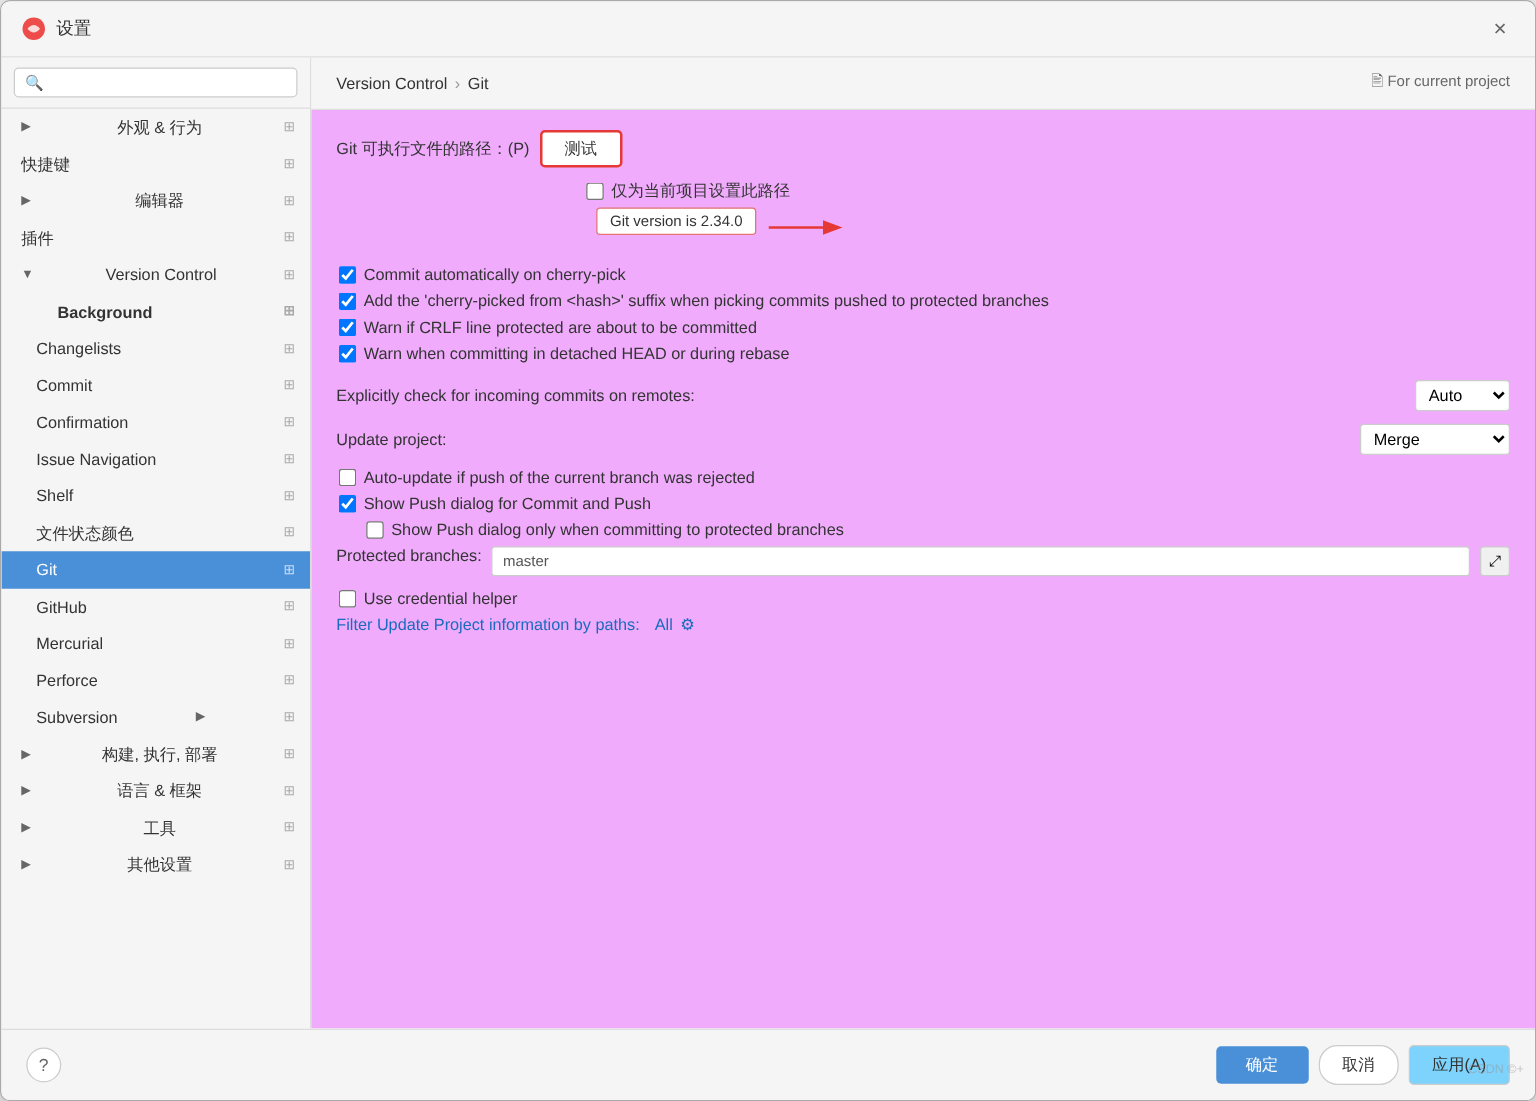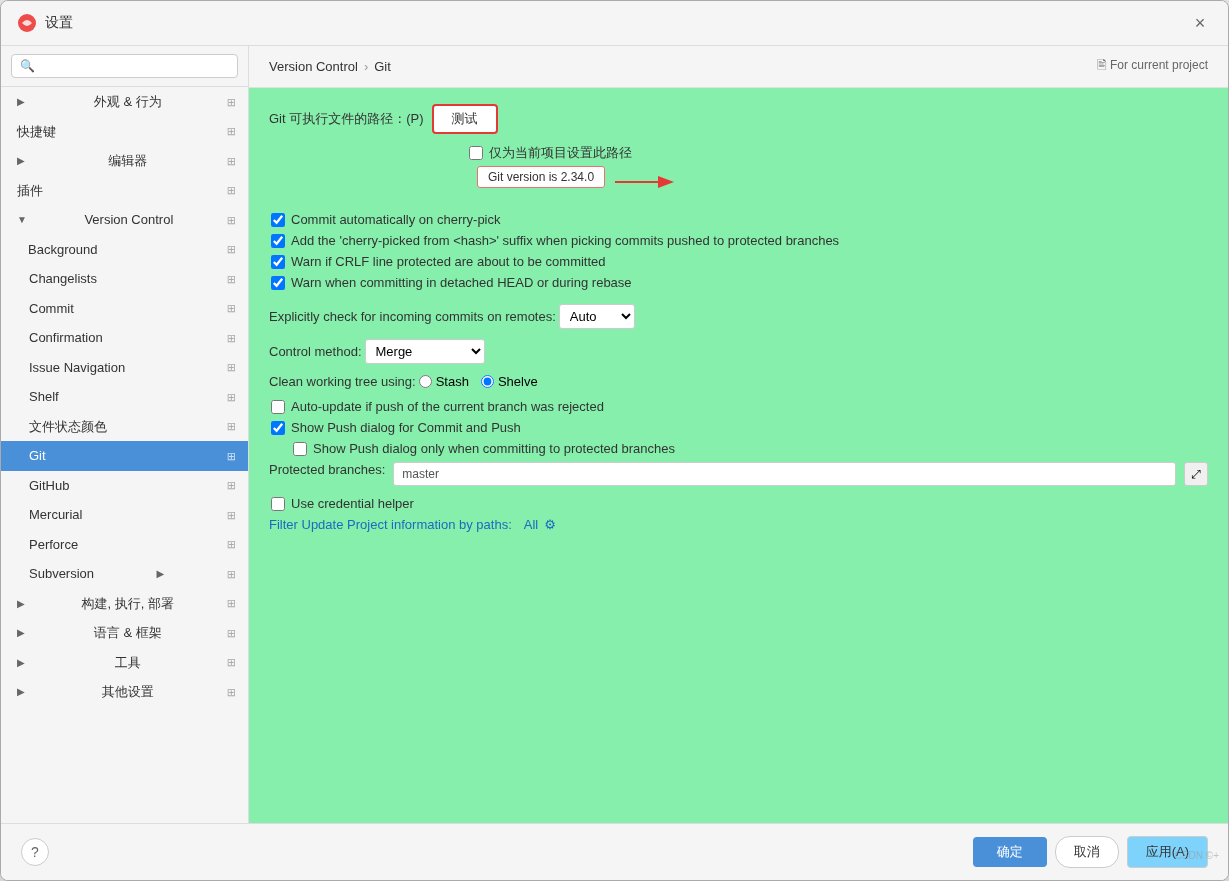--- a/index.html
+++ b/index.html
@@ -129,21 +129,21 @@
       align-items: center;
       gap: 6px;
     }
     .breadcrumb .sep { color: #999; }
     .breadcrumb .current { color: #333; font-weight: 500; }
     .breadcrumb .project-link { color: #666; font-size: 12px; }
     .main-content {
       flex: 1;
       padding: 16px 20px;
       overflow-y: auto;
-      background: #86efac;
+      background: #f0abfc;
     }
     .form-row {
       display: flex;
       align-items: center;
       margin-bottom: 10px;
       gap: 8px;
     }
     .form-label {
       color: #333;
       font-size: 13px;
@@ -211,20 +211,21 @@
       padding: 3px 10px;
       border-radius: 3px;
       margin-left: 8px;
       margin-bottom: 10px;
     }
     .form-row-inline {
       display: flex;
       align-items: center;
       gap: 3px;
       margin-bottom: 10px;
+      justify-content: space-between;
     }
     select.dropdown {
       padding: 3px 6px;
       border: 1px solid #ccc;
       border-radius: 3px;
       font-size: 13px;
       background: #fff;
       cursor: pointer;
     }
     .radio-group {
@@ -386,21 +387,21 @@
           </div>
           <div class="sidebar-item parent" style="padding-left: 16px;">
             <span>插件</span>
             <span class="icon-right">⊞</span>
           </div>
           <div class="sidebar-item parent" style="padding-left: 16px;">
             <span class="arrow">▼</span>
             <span style="margin-left: 4px;">Version Control</span>
             <span class="icon-right">⊞</span>
           </div>
-          <div class="sidebar-item child" style="padding-left: 27px;">
+          <div class="sidebar-item child" style="padding-left: 45px; font-weight: bold;">
             <span>Background</span>
             <span class="icon-right">⊞</span>
           </div>
           <div class="sidebar-item child" style="padding-left: 28px;">
             <span>Changelists</span>
             <span class="icon-right">⊞</span>
           </div>
           <div class="sidebar-item child" style="padding-left: 28px;">
             <span>Commit</span>
             <span class="icon-right">⊞</span>
@@ -525,41 +526,28 @@
         <div class="form-row-inline">
           <span class="form-label">Explicitly check for incoming commits on remotes:</span>
           <select class="dropdown">
             <option>Auto</option>
             <option>Always</option>
             <option>Never</option>
           </select>
         </div>
 
         <div class="form-row-inline">
-          <span class="form-label">Control method:</span>
+          <span class="form-label">Update project:</span>
           <select class="dropdown">
             <option>Merge</option>
             <option>Rebase</option>
             <option>Branch Default</option>
           </select>
         </div>
 
-        <div class="form-row-inline">
-          <span class="form-label">Clean working tree using:</span>
-          <div class="radio-group">
-            <div class="radio-item">
-              <input type="radio" name="clean-tree" id="stash" style="">
-              <label for="stash">Stash</label>
-            </div>
-            <div class="radio-item">
-              <input type="radio" name="clean-tree" id="shelve" checked="" style="">
-              <label for="shelve">Shelve</label>
-            </div>
-          </div>
-        </div>
 
         <div class="checkbox-row">
           <input type="checkbox" id="cb-auto" style="">
           <label for="cb-auto" class="checkbox-label">Auto-update if push of the current branch was rejected</label>
         </div>
 
         <div class="checkbox-row">
           <input type="checkbox" id="cb-push" checked="" style="">
           <label for="cb-push" class="checkbox-label">Show Push dialog for Commit and Push</label>
         </div>

